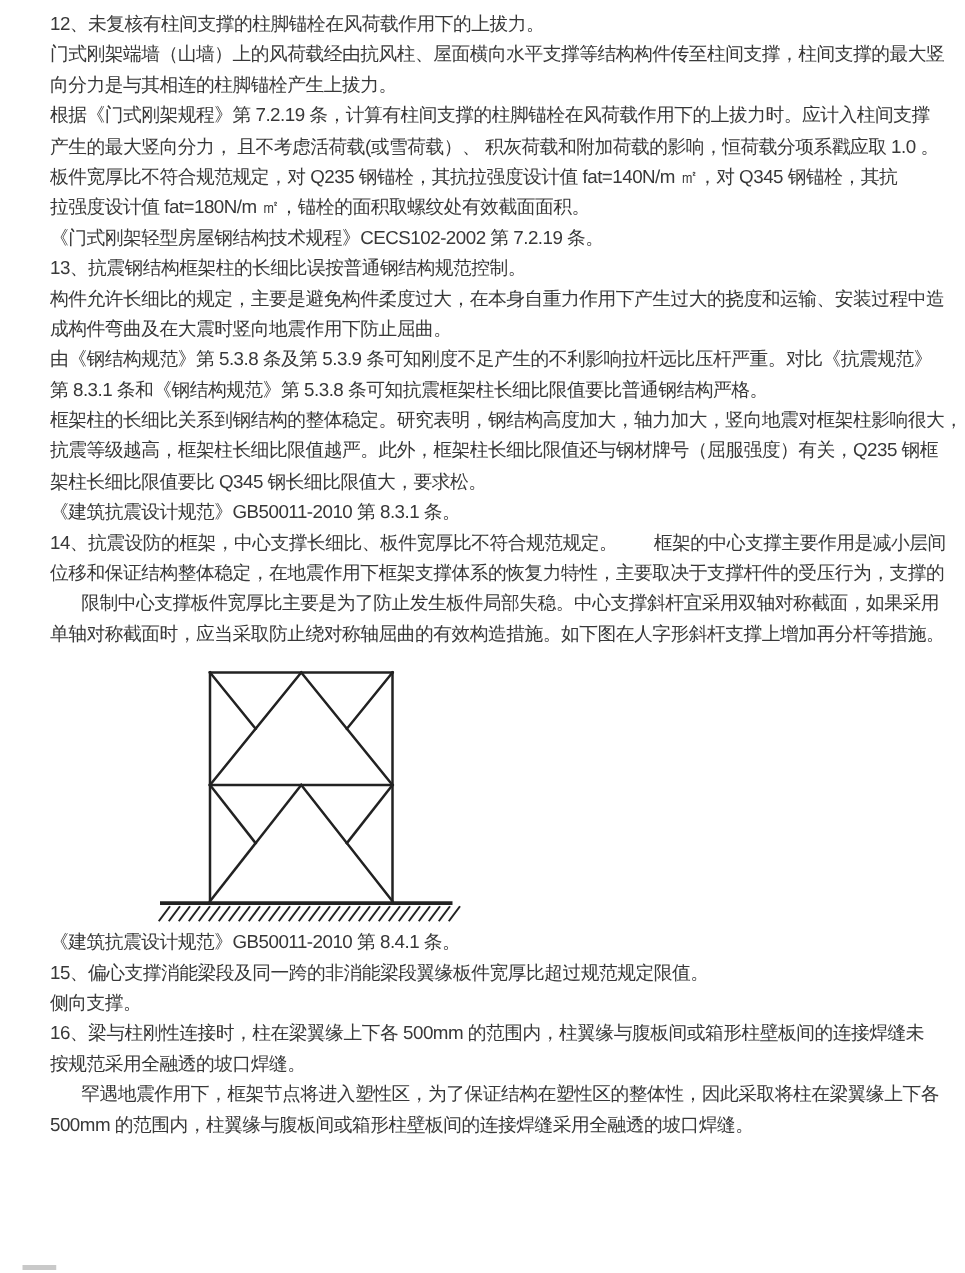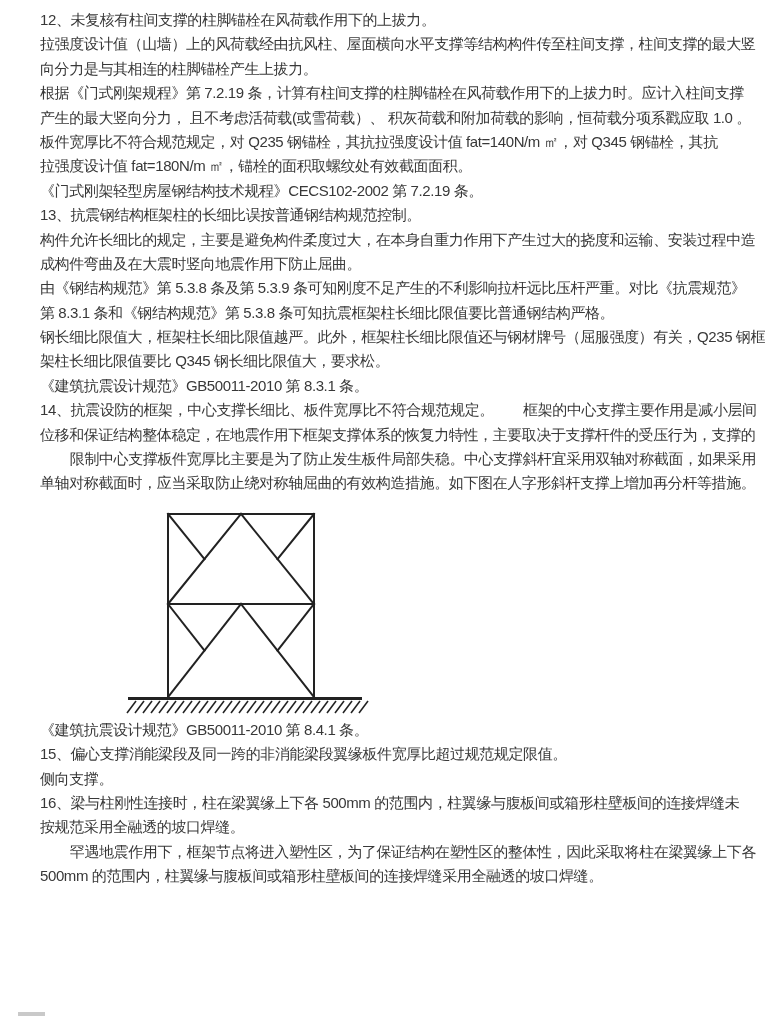--- a/index.html
+++ b/index.html
@@ -22,21 +22,21 @@
     width: 716px;
   }
   .ln {
     height: 24.4px;
     line-height: 24.4px;
     font-size: 15px;
     letter-spacing: -0.4px;
     white-space: nowrap;
     overflow: visible;
   }
-  .ln.indent { padding-left: 25px; text-align: right; }
+  .ln.indent { padding-left: 25px; }
   .figure-block {
     height: 222px;
     position: relative;
   }
   .figure-block svg {
     display: block;
     margin-left: 80px;
   }
   .edge-artifact {
     position: absolute;
@@ -44,33 +44,34 @@
     width: 27px; height: 4px;
     background: #c9c9c9;
   }
 </style>
 </head>
 <body>
 
 <div class="page">
   <div class="doc">
     <div class="ln">12、未复核有柱间支撑的柱脚锚栓在风荷载作用下的上拔力。</div>
-    <div class="ln">拉强度设计值（山墙）上的风荷载经由抗风柱、屋面横向水平支撑等结构构件传至柱间支撑，柱间支撑的最大竖</div>
+    <div class="ln">门式刚架端墙（山墙）上的风荷载经由抗风柱、屋面横向水平支撑等结构构件传至柱间支撑，柱间支撑的最大竖</div>
     <div class="ln">向分力是与其相连的柱脚锚栓产生上拔力。</div>
     <div class="ln">根据《门式刚架规程》第 7.2.19 条，计算有柱间支撑的柱脚锚栓在风荷载作用下的上拔力时。应计入柱间支撑</div>
     <div class="ln">产生的最大竖向分力， 且不考虑活荷载(或雪荷载）、 积灰荷载和附加荷载的影响，恒荷载分项系戳应取 1.0 。</div>
     <div class="ln">板件宽厚比不符合规范规定，对 Q235 钢锚栓，其抗拉强度设计值 fat=140N/m ㎡，对 Q345 钢锚栓，其抗</div>
     <div class="ln">拉强度设计值 fat=180N/m ㎡，锚栓的面积取螺纹处有效截面面积。</div>
     <div class="ln">《门式刚架轻型房屋钢结构技术规程》CECS102-2002 第 7.2.19 条。</div>
     <div class="ln">13、抗震钢结构框架柱的长细比误按普通钢结构规范控制。</div>
     <div class="ln">构件允许长细比的规定，主要是避免构件柔度过大，在本身自重力作用下产生过大的挠度和运输、安装过程中造</div>
     <div class="ln">成构件弯曲及在大震时竖向地震作用下防止屈曲。</div>
     <div class="ln">由《钢结构规范》第 5.3.8 条及第 5.3.9 条可知刚度不足产生的不利影响拉杆远比压杆严重。对比《抗震规范》</div>
     <div class="ln">第 8.3.1 条和《钢结构规范》第 5.3.8 条可知抗震框架柱长细比限值要比普通钢结构严格。</div>
-    <div class="ln">钢长细比限值大，框架柱长细比限值越严。此外，框架柱长细比限值还与钢材牌号（屈服强度）有关，Q235 钢框</div>
+    <div class="ln">框架柱的长细比关系到钢结构的整体稳定。研究表明，钢结构高度加大，轴力加大，竖向地震对框架柱影响很大，</div>
+    <div class="ln">抗震等级越高，框架柱长细比限值越严。此外，框架柱长细比限值还与钢材牌号（屈服强度）有关，Q235 钢框</div>
     <div class="ln">架柱长细比限值要比 Q345 钢长细比限值大，要求松。</div>
     <div class="ln">《建筑抗震设计规范》GB50011-2010 第 8.3.1 条。</div>
     <div class="ln">14、抗震设防的框架，中心支撑长细比、板件宽厚比不符合规范规定。　　框架的中心支撑主要作用是减小层间</div>
     <div class="ln">位移和保证结构整体稳定，在地震作用下框架支撑体系的恢复力特性，主要取决于支撑杆件的受压行为，支撑的</div>
     <div class="ln indent">限制中心支撑板件宽厚比主要是为了防止发生板件局部失稳。中心支撑斜杆宜采用双轴对称截面，如果采用</div>
     <div class="ln">单轴对称截面时，应当采取防止绕对称轴屈曲的有效构造措施。如下图在人字形斜杆支撑上增加再分杆等措施。</div>
 
     <div class="figure-block">
       <svg width="260" height="222" viewBox="0 0 260 222">
         <g stroke="#222222" stroke-width="2" stroke-linecap="square" fill="none">

